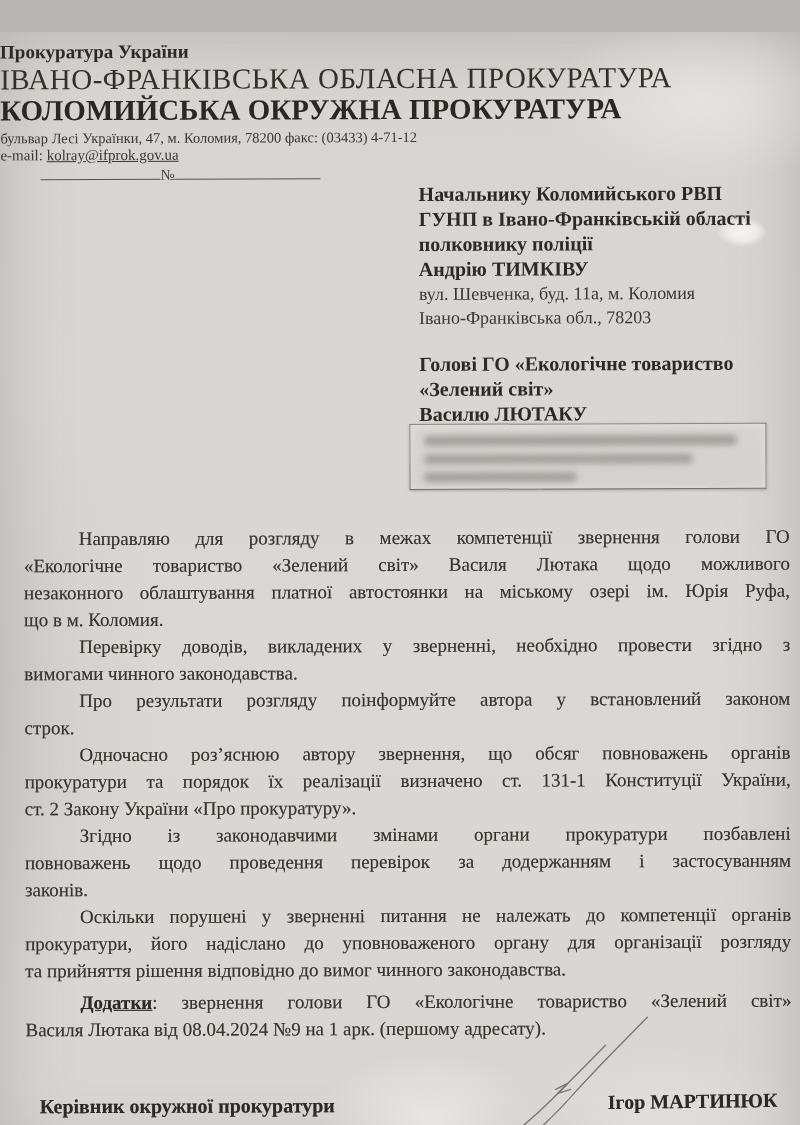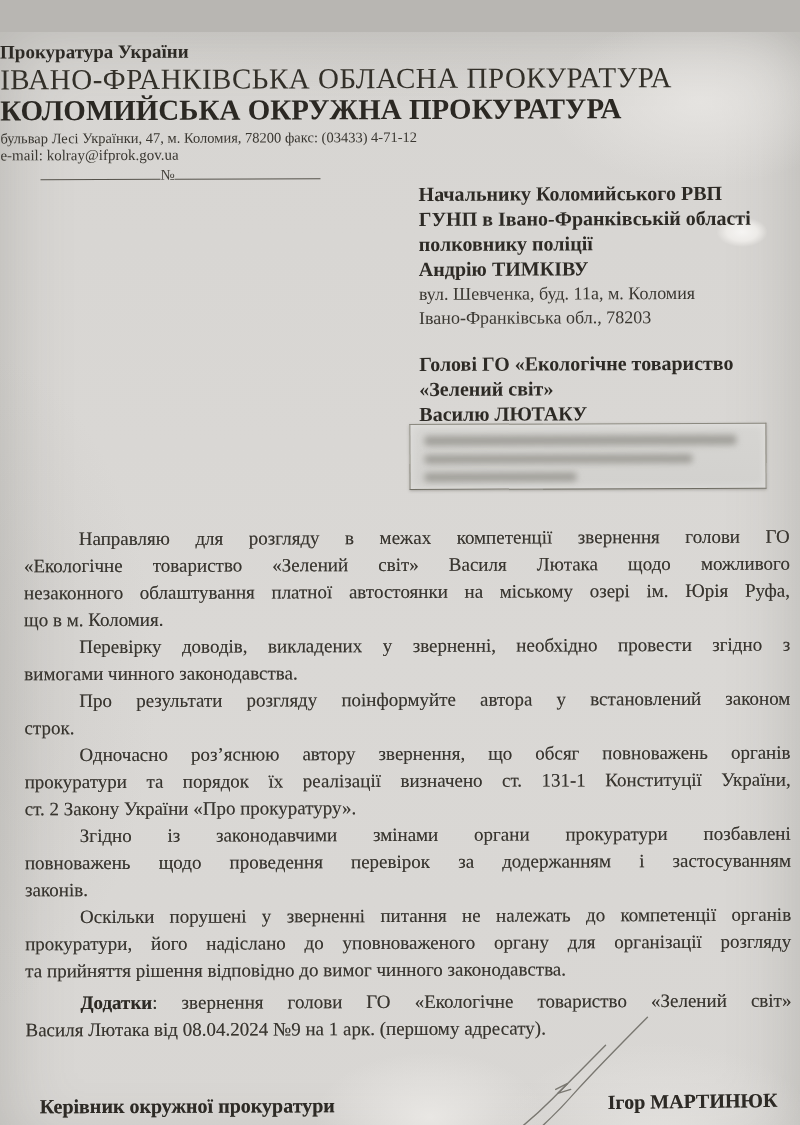--- a/index.html
+++ b/index.html
@@ -25,21 +25,21 @@
       radial-gradient(ellipse 240px 150px at 660px 1115px, rgba(236,234,231,.7), rgba(236,234,231,0) 70%),
       radial-gradient(ellipse 280px 480px at -40px 650px, rgba(176,174,170,.30), rgba(176,174,170,0) 70%),
       radial-gradient(ellipse 400px 160px at 400px -40px, rgba(190,188,184,.25), rgba(190,188,184,0) 70%);
   }
   .content{position:absolute;inset:0;transform:rotate(-0.2deg);transform-origin:400px 0;}
   .org-country{position:absolute;left:0;top:8px;width:800px;font-size:19px;font-weight:700;color:#2d2a25;}
   .org-regional{position:absolute;left:0;top:30px;width:800px;font-size:29px;font-weight:400;letter-spacing:.5px;color:#333029;}
   .org-district{position:absolute;left:0;top:61px;width:800px;font-size:29px;font-weight:700;color:#2b2823;}
   .org-address{position:absolute;left:0;top:97px;width:800px;font-size:14.5px;color:#3a3731;}
   .org-email{position:absolute;left:0;top:114px;width:800px;font-size:15px;color:#3a3731;}
-  .org-email .mail{}
+  .org-email .mail{text-decoration:underline;}
 
   
   .refline{position:absolute;left:40px;top:132px;font-size:15px;color:#44413b;}
   .blank{display:inline-block;height:14px;border-bottom:1.2px solid #55524b;vertical-align:baseline;}
   .blank.b1{width:120px;}
   .blank.b2{width:146px;}
 
   
   .recip{position:absolute;left:418px;width:370px;}
   .recip .b{font-size:20px;line-height:25px;font-weight:700;color:#2d2a25;}
@@ -64,21 +64,21 @@
   .bl{
     font-size:19px;line-height:27px;color:#38352f;
     text-align:justify;text-align-last:justify;
     text-shadow:0 0 .6px rgba(56,53,47,.55);
     white-space:normal;
   }
   .bl.ind{text-indent:55px;}
   .bl.last{text-align:left;text-align-last:left;}
 
   .attachments{position:absolute;left:22px;top:956px;width:766px;}
-  .attachments .bl b{font-weight:700;color:#2d2a25;}
+  .attachments .bl b{font-weight:700;color:#2d2a25;text-decoration:underline;}
 
   
   .signer-title{position:absolute;left:36px;top:1062px;font-size:20px;font-weight:700;color:#2d2a25;text-shadow:0 0 .6px rgba(45,42,37,.5);}
   .signer-name{position:absolute;right:26px;top:1059px;font-size:20px;font-weight:700;color:#2d2a25;text-shadow:0 0 .6px rgba(45,42,37,.5);transform:rotate(-0.5deg);}
   .sig-svg{position:absolute;left:486px;top:978px;pointer-events:none;}
 </style>
 </head>
 <body>
 
 <div class="page">

